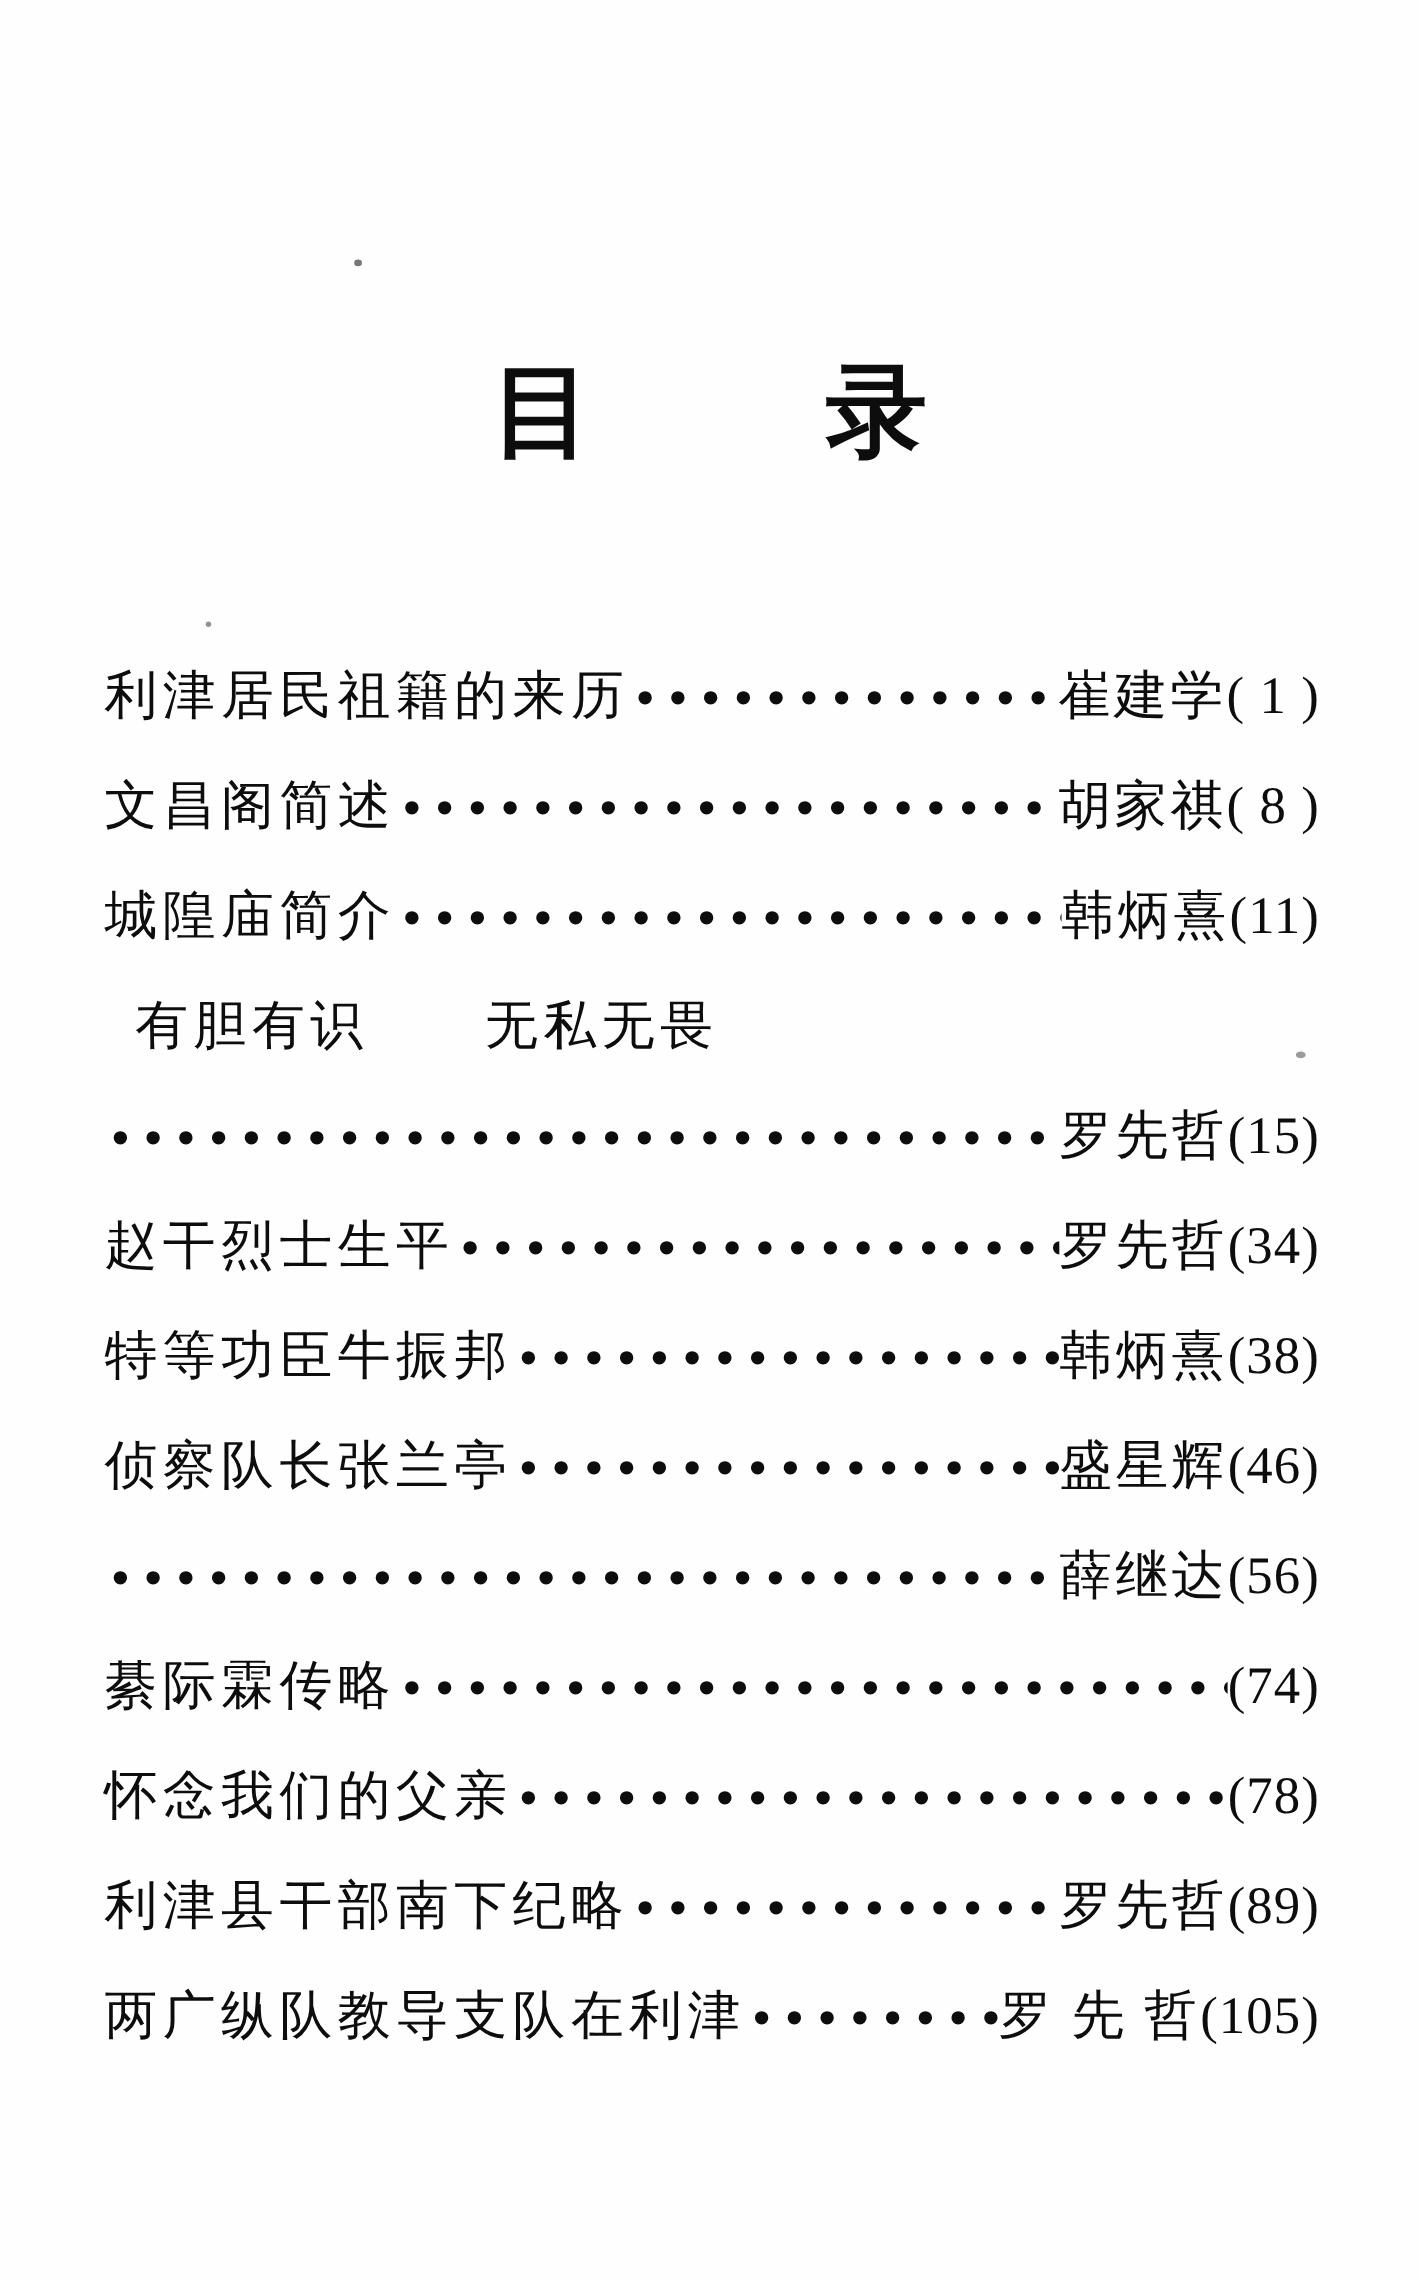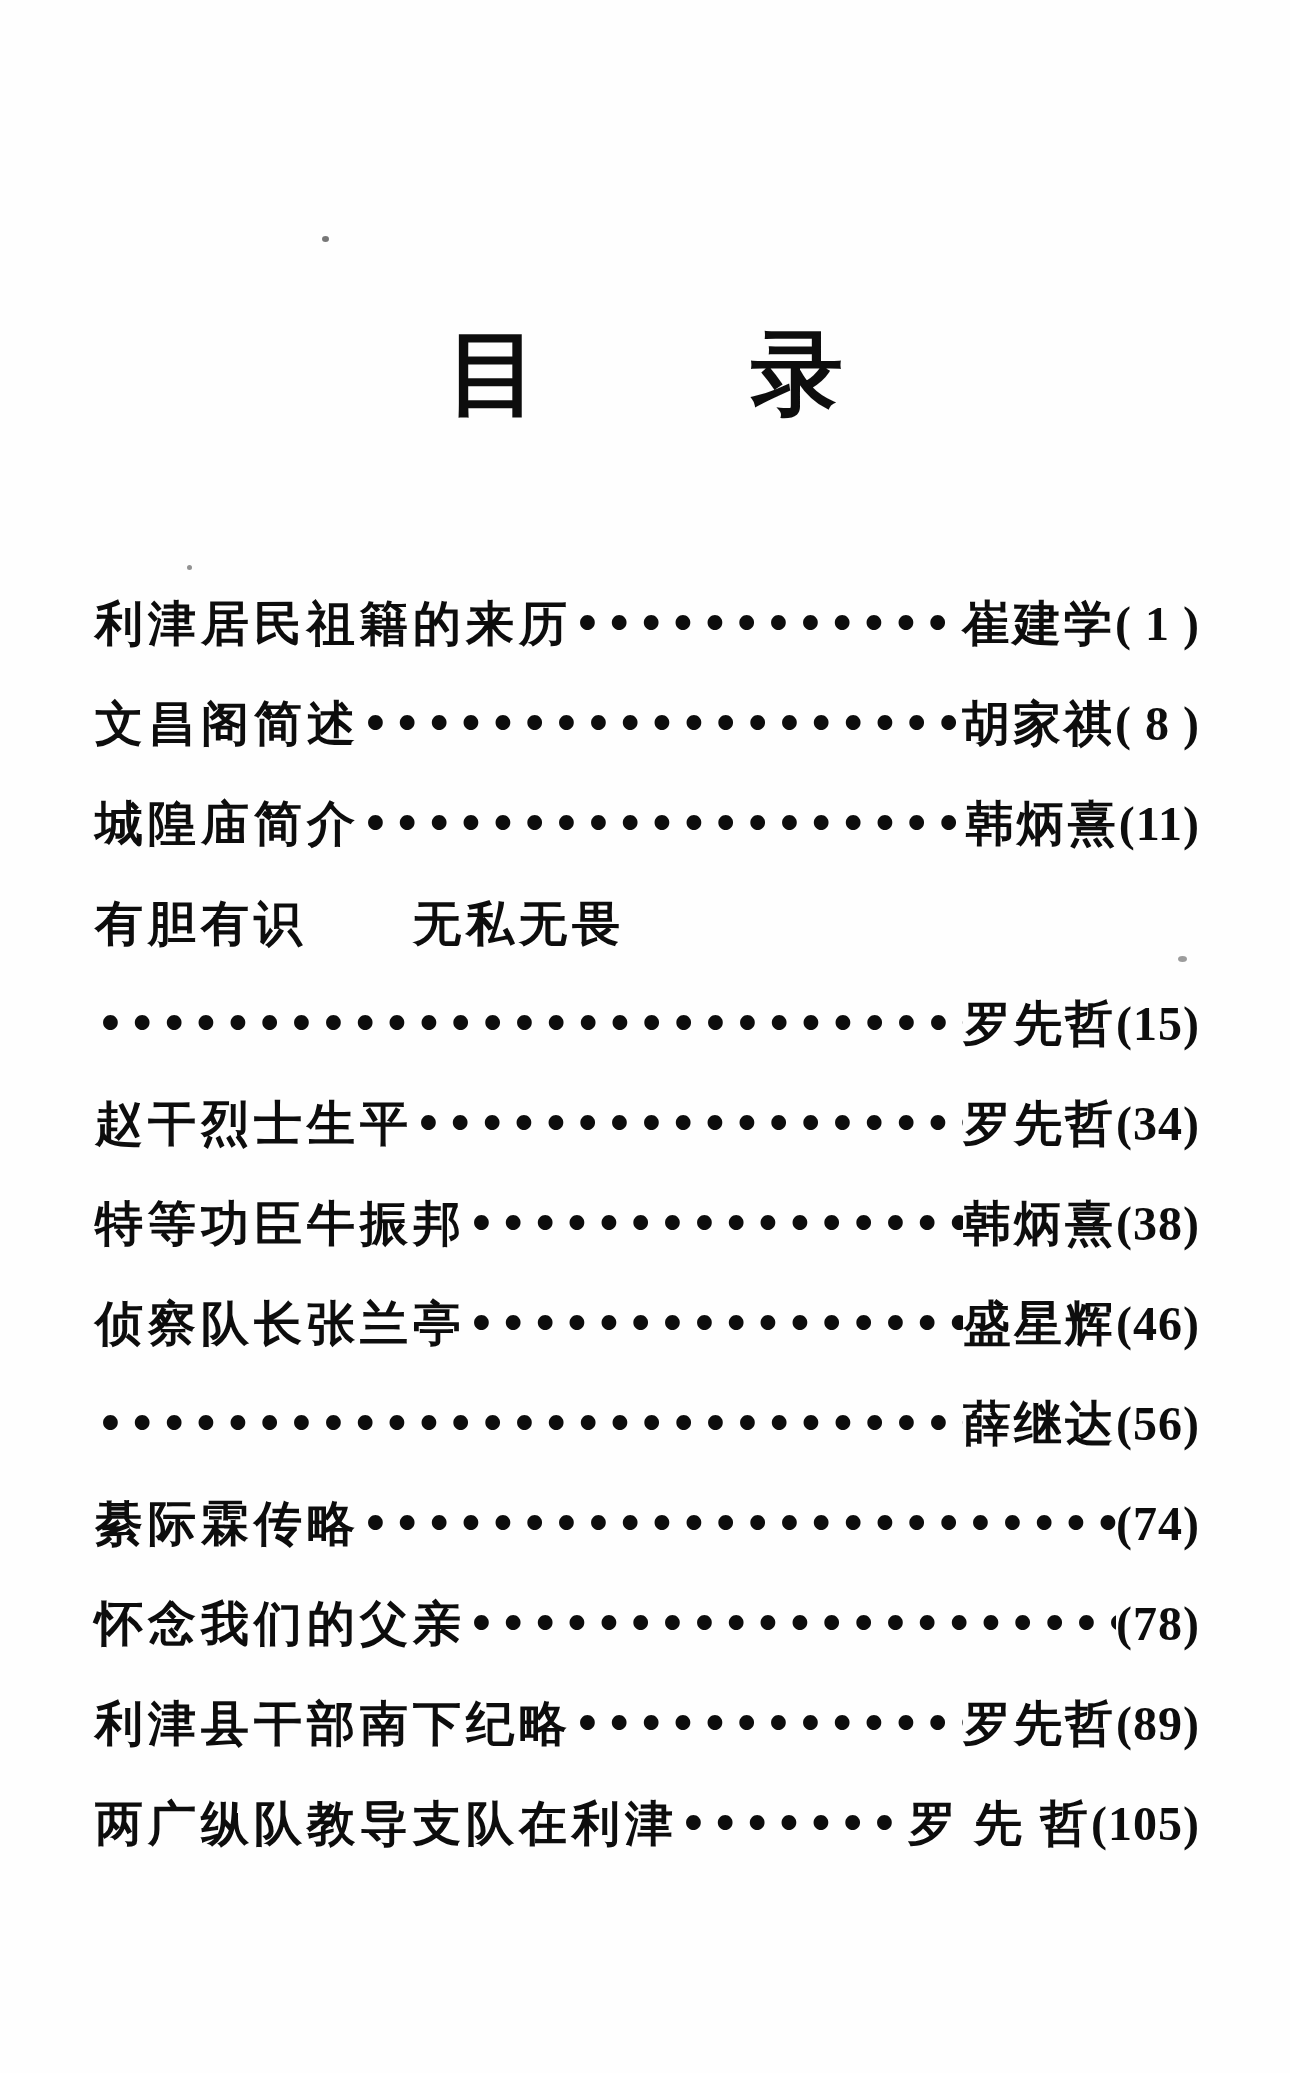--- a/index.html
+++ b/index.html
@@ -34,28 +34,27 @@
   }
   
   .toc {
     position: absolute;
     top: 560px;
     left: 95px;
     width: 1105px;
   }
   .row {
     display: flex;
-    align-items: center;
+    align-items: flex-end;
     height: 100px;
     padding-top: 28px;
     box-sizing: border-box;
     font-size: 48px;
     line-height: 1.15;
     white-space: pre;
-    font-weight: bold;
   }
   .row .t {
     letter-spacing: 5px;
     flex: 0 0 auto;
   }
   .row.indent .t {
     padding-left: 112px;
   }
   .row .leader {
     flex: 1 1 auto;
@@ -70,21 +69,21 @@
   .row .author {
     flex: 0 0 auto;
     letter-spacing: 3px;
   }
   .row .pagenum {
     flex: 0 0 auto;
     letter-spacing: 1px;
     font-family: "Liberation Serif", "DejaVu Serif", serif;
   }
   
-  .row.noleader .t { flex: 0 0 auto; }
+  .row.noleader .t { flex: 0 0 auto; margin-left: 28px; }
   
   .speck {
     position: absolute;
     background: #4a4a4a;
     border-radius: 50%;
   }
   .speck.s1 { left: 322px; top: 236px; width: 7px; height: 6px; opacity: .75; }
   .speck.s2 { left: 1178px; top: 956px; width: 9px; height: 6px; opacity: .55; }
   .speck.s3 { left: 187px; top: 565px; width: 5px; height: 5px; opacity: .6; }
 </style>

